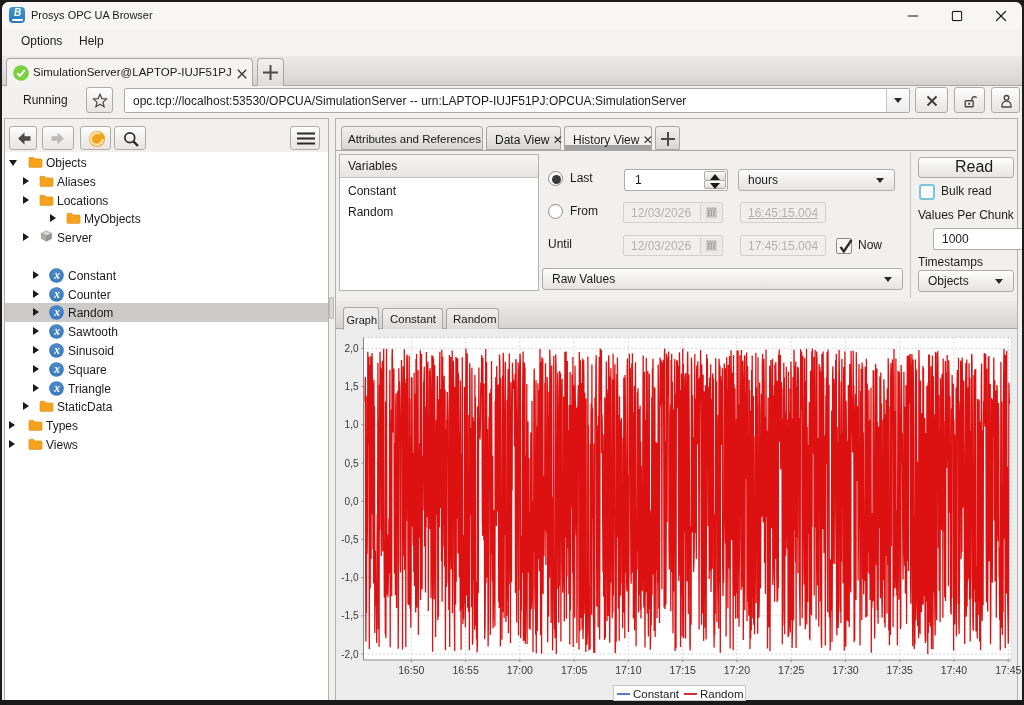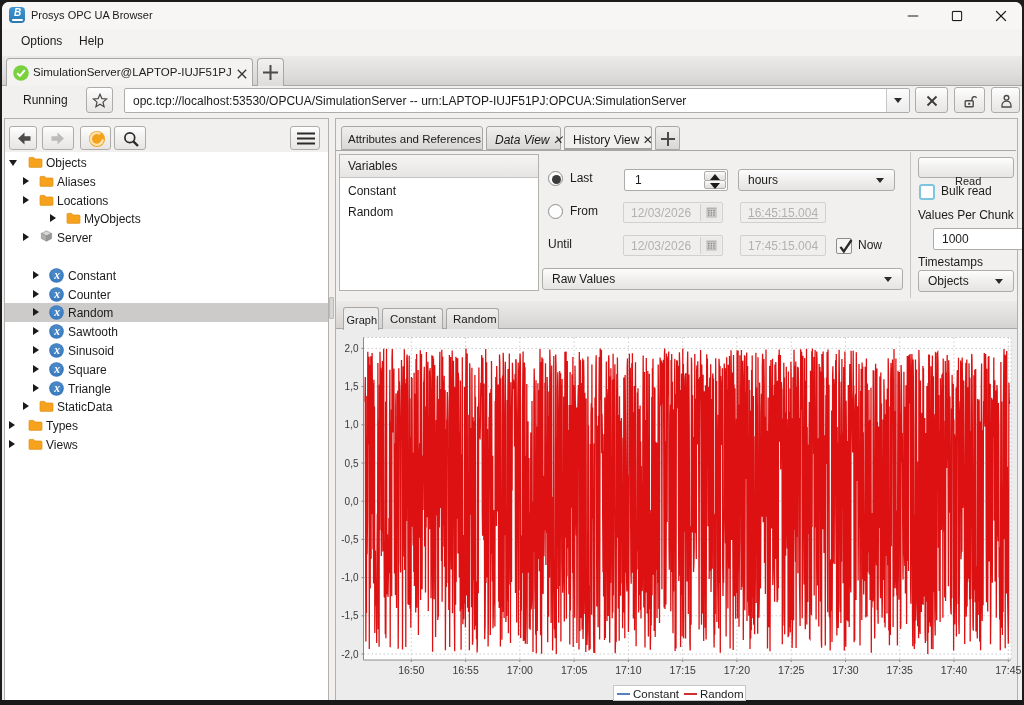--- a/index.html
+++ b/index.html
@@ -53,21 +53,21 @@
 .trow { position:absolute; left:0px; width:323px; height:19px; font-size:12px; color:#1b1b1b;text-align:center; }
 .trow .lbl { position:absolute; top:2.5px; }
 .sel { background:#cccbca; }
 .arrow-r { position:absolute; width:0; height:0; border-left:6px solid #1b1b1b; border-top:4.5px solid transparent; border-bottom:4.5px solid transparent; top:5px; }
 .arrow-d { position:absolute; width:0; height:0; border-top:6px solid #1b1b1b; border-left:4.5px solid transparent; border-right:4.5px solid transparent; top:7px; }
 .folder { position:absolute; top:3px; width:15px; height:12px; }
 .nodeico { position:absolute; top:2px; width:15px; height:15px; }
 
 .rtab { position:absolute; top:7px; height:24px; background:linear-gradient(180deg,#f0efee 0%,#e2e1e0 60%,#d8d7d6 100%);
   border:1px solid #a9a7a5; border-radius:3px 3px 0 0; font-size:12px; color:#1b1b1b; }
-.rtab.active { background:#f1f0ef; border-bottom:3px solid #a3a3a3; }
+.rtab.active { background:#f1f0ef; border-bottom:6px solid #a3a3a3; }
 .xmark { color:#2b2b2b; }
 
 .ctl-label { position:absolute; font-size:12px; color:#1b1b1b; }
 .dis-field { position:absolute; background:#f0efee; border:1px solid #d2d0ce; border-radius:2px; color:#b3b1af; font-size:12px; }
 .combo { position:absolute; background:linear-gradient(180deg,#fdfdfd 0%,#f0efee 50%,#e5e4e3 100%); border:1px solid #aeaca9; border-radius:3px; font-size:12px; color:#1b1b1b; }
 .darr { position:absolute; width:0; height:0; border-top:5px solid #2b2b2b; border-left:4.5px solid transparent; border-right:4.5px solid transparent; }
 .uarr { position:absolute; width:0; height:0; border-bottom:5px solid #3a3a3a; border-left:4.5px solid transparent; border-right:4.5px solid transparent; }
 .radio { position:absolute; width:15px; height:15px; border-radius:50%; background:#fdfdfd; border:1px solid #8f8d8b; }
 .spinbtn { position:absolute; background:linear-gradient(180deg,#fdfdfd 0%,#eceBea 50%,#e0dfde 100%); border:1px solid #aeaca9; border-radius:2px; }
 .spinbtn .uarr { left:4.5px; top:1.5px; border-bottom:6px solid #1b1b1b; border-left:5.5px solid transparent; border-right:5.5px solid transparent; }
@@ -322,21 +322,21 @@
   </div>
 
   <div class="abs" style="left:327px;top:295px;width:5px;height:22px;background:#d8d7d6;border:1px solid #bcbab8;border-radius:1px;"></div>
 
   <div id="rightpanel" class="abs">
     <div id="rtabs" style="position:absolute;left:-1px;top:0;width:682px;height:180px;">
 
       <div class="rtab" style="left:6px;width:142px;">
             <span style="position:absolute;left:6px;top:6px;font-size:11.5px;">Attributes and References</span>
           </div>
-      <div class="rtab" style="left:151px;width:75px;font-style:italic;">
+      <div class="rtab" style="left:151px;width:75px;">
             <span style="position:absolute;left:8px;top:6px;">Data View <span class="xmark" style="font-size:12px;">✕</span></span>
           </div>
       <div class="rtab active" style="left:229px;width:88px;height:25px;">
             <span style="position:absolute;left:8px;top:6px;">History View <span class="xmark" style="font-size:12px;">✕</span></span>
           </div>
       <div class="rtab" style="left:320px;width:25px;">
         <svg style="position:absolute;left:5px;top:5px;" width="14" height="14" viewBox="0 0 14 14">
               <line x1="7" y1="0" x2="7" y2="14" stroke="#4a4a4a" stroke-width="2"></line>
               <line x1="0" y1="7" x2="14" y2="7" stroke="#4a4a4a" stroke-width="2"></line>
             </svg>
@@ -426,21 +426,21 @@
       </div>
       <div class="ctl-label" style="left:523px;top:119px;">Now</div>
 
       <div class="combo" style="left:207px;top:149px;width:361px;height:22px;">
         <span style="position:absolute;left:9px;top:3px;">Raw Values</span>
         <div class="darr" style="right:10px;top:8px;"></div>
       </div>
 
       <div class="abs" style="left:575px;top:33px;width:1px;height:146px;background:#c8c6c4;"></div>
       <div class="btn abs" style="left:583px;top:38px;width:96px;height:21px;">
-            <span style="position:absolute;left:36px;top:17px;font-size:11px;color:#1b1b1b;">Read</span>
+            <span style="position:absolute;left:36px;top:0;font-size:16px;color:#1b1b1b;">Read</span>
           </div>
       <div class="abs" style="left:584px;top:65px;width:16px;height:16px;background:#fdfdfd;border:2px solid #7ec3e0;border-radius:3px;"></div>
       <div class="ctl-label" style="left:606px;top:65px;">Bulk read</div>
       <div class="ctl-label" style="left:583px;top:89px;">Values Per Chunk</div>
       <div class="field abs" style="left:598px;top:109px;width:120px;height:22px;">
         <span style="position:absolute;left:8px;top:3px;font-size:12px;color:#1b1b1b;">1000</span>
         <div class="spinbtn" style="right:1px;top:1px;width:22px;height:9.5px;">
               <div class="uarr"></div>
             </div>
         <div class="spinbtn" style="right:1px;bottom:1px;width:22px;height:9.5px;">

